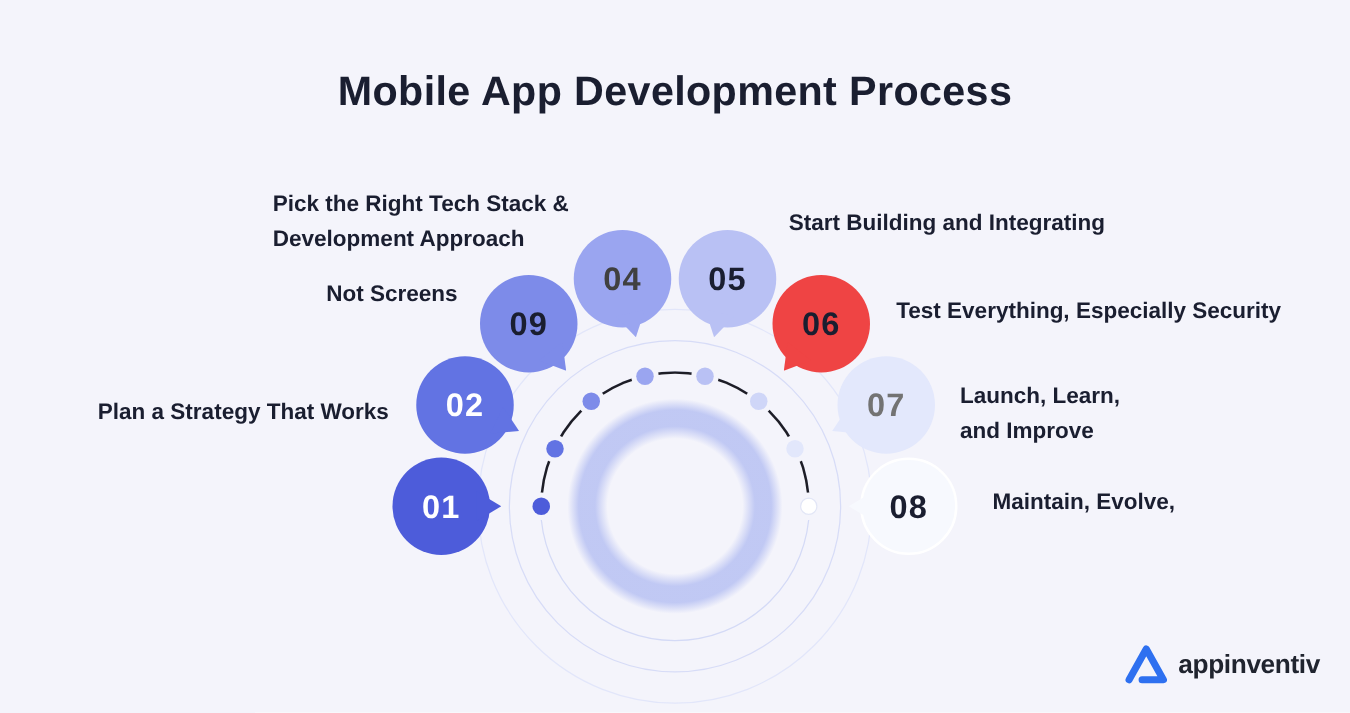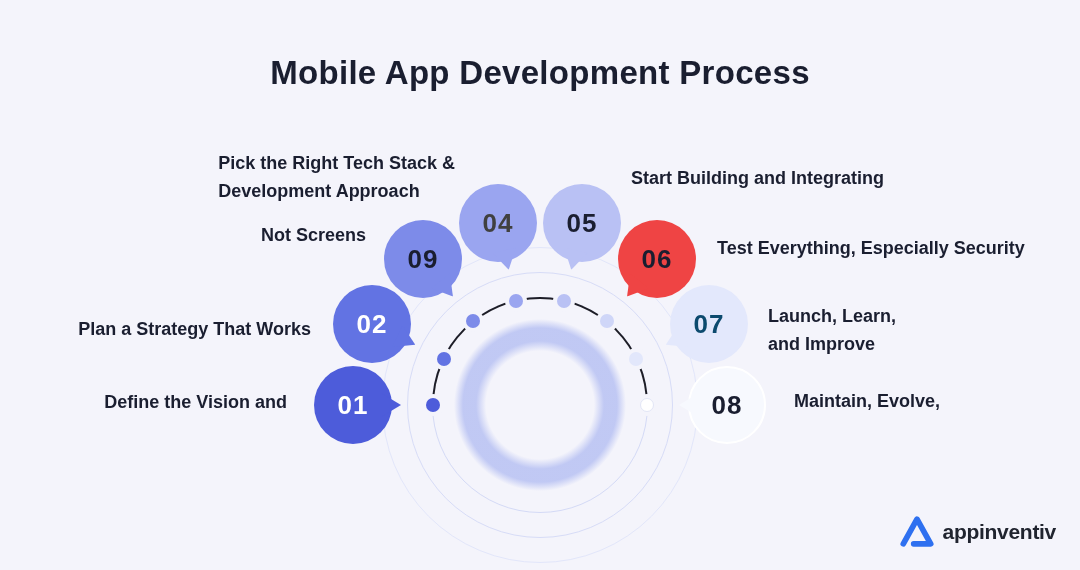--- a/index.html
+++ b/index.html
@@ -134,31 +134,30 @@
         <span class="num">04</span>
       </div>
     <div class="bubble b5" style="background: rgb(185, 193, 244); color: rgb(26, 30, 48);">
         <span class="tail"></span>
         <span class="num">05</span>
       </div>
     <div class="bubble b6" style="background: #ef4444; color: rgb(26, 30, 48); justify-content: center;">
         <span class="tail"></span>
         <span class="num">06</span>
       </div>
-    <div class="bubble b7" style="background: rgb(227, 232, 252); color: #0c4a6e; justify-content: center;">
+    <div class="bubble b7" style="background: rgb(227, 232, 252); color: #737373; justify-content: center;">
         <span class="tail"></span>
         <span class="num">07</span>
       </div>
     <div class="bubble b8" style="background: rgb(247, 249, 254); color: rgb(26, 30, 48); border: 2px solid rgb(255, 255, 255);">
         <span class="tail"></span>
         <span class="num">08</span>
       </div>
 
     <div class="label l1 align-r">
-      <div>Define the Vision and</div>
     </div>
     <div class="label l2 align-r">
       <div>Plan a Strategy That Works</div>
     </div>
     <div class="label l3 align-r">
       <div>Not Screens</div>
     </div>
     <div class="label l4 align-r">
       <div>Pick the Right Tech Stack &amp;</div>
       <div>Development Approach</div>

